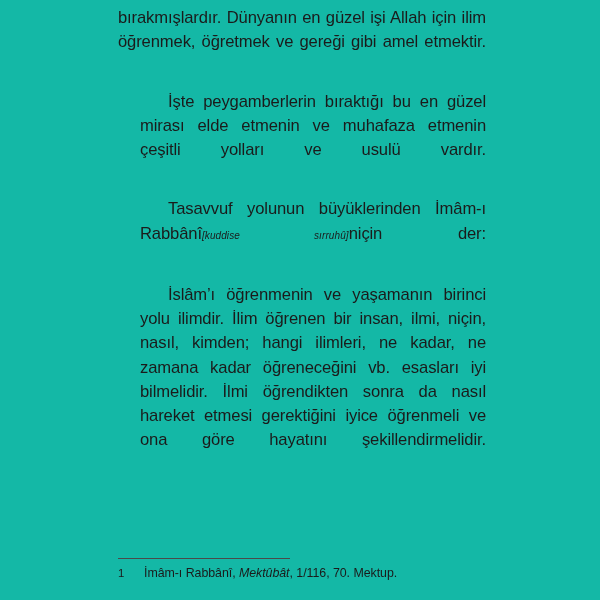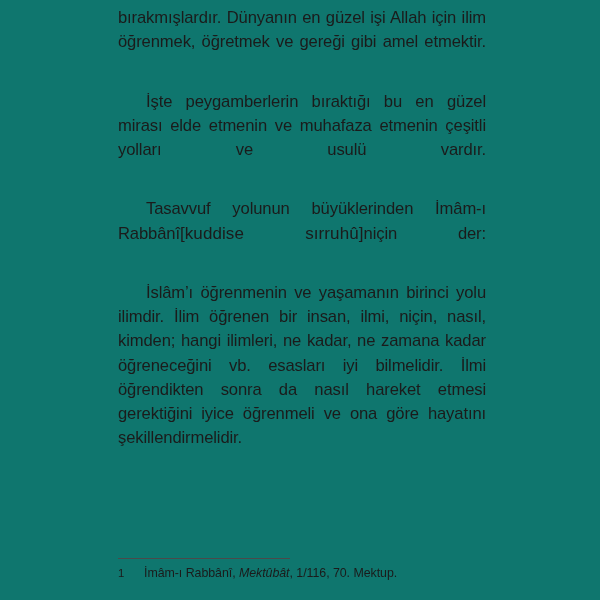--- a/index.html
+++ b/index.html
@@ -15,21 +15,21 @@
     font-family: "Liberation Sans", sans-serif;
     color: #1b1b1b;
     -webkit-font-smoothing: antialiased;
   }
 
   .page {
     position: relative;
     width: 600px;
     height: 600px;
     box-sizing: border-box;
-    background: #0f766e;
+    background: #14b8a6;
   }
 
   .text-column {
     position: absolute;
     left: 118px;
     top: 6px;
     width: 368px;
   }
 
   p.para {
@@ -39,31 +39,33 @@
     text-align: justify;
     text-justify: inter-word;
     letter-spacing: -0.12px;
     word-spacing: 0px;
     hyphens: manual;
     -webkit-hyphens: manual;
   }
 
   p.para.indent {
     text-indent: 28px;
+    margin-left: 22px;
   }
 
   
   p.para + p.para {
     margin-top: 11px;
   }
 
   
   .honorific {
-    font-size: 17px;
+    font-size: 10px;
     letter-spacing: 0.1px;
+    font-style: italic;
   }
 
   sup.fn-ref {
     font-size: 9.6px;
     vertical-align: super;
     line-height: 0;
     margin-left: 2.5px;
     letter-spacing: 0;
   }
 

